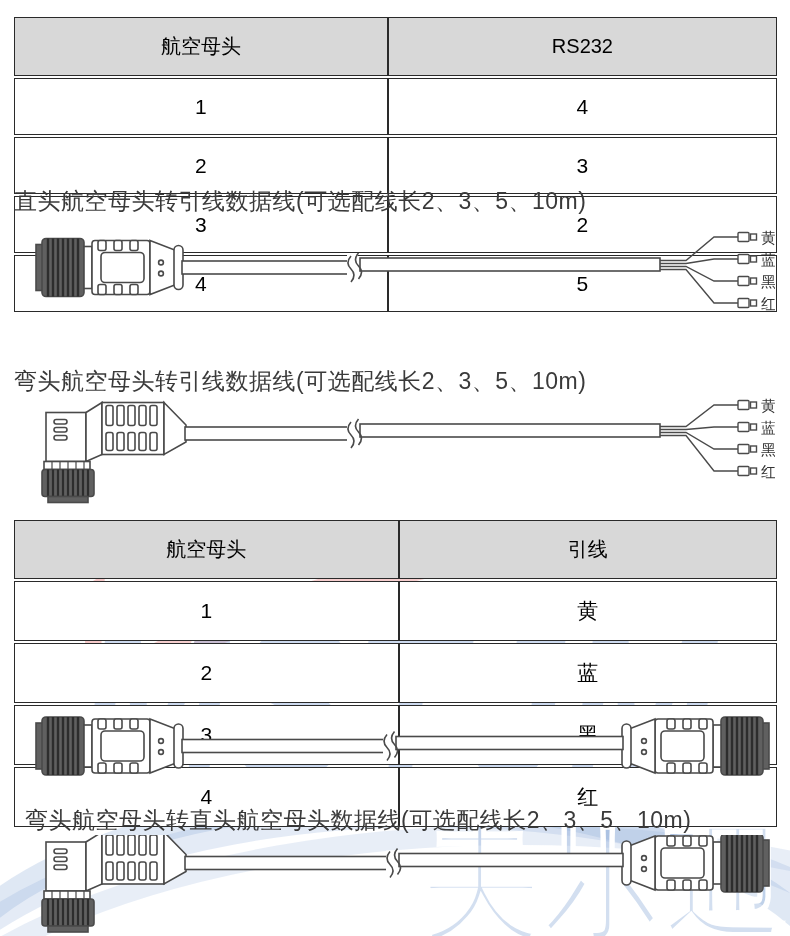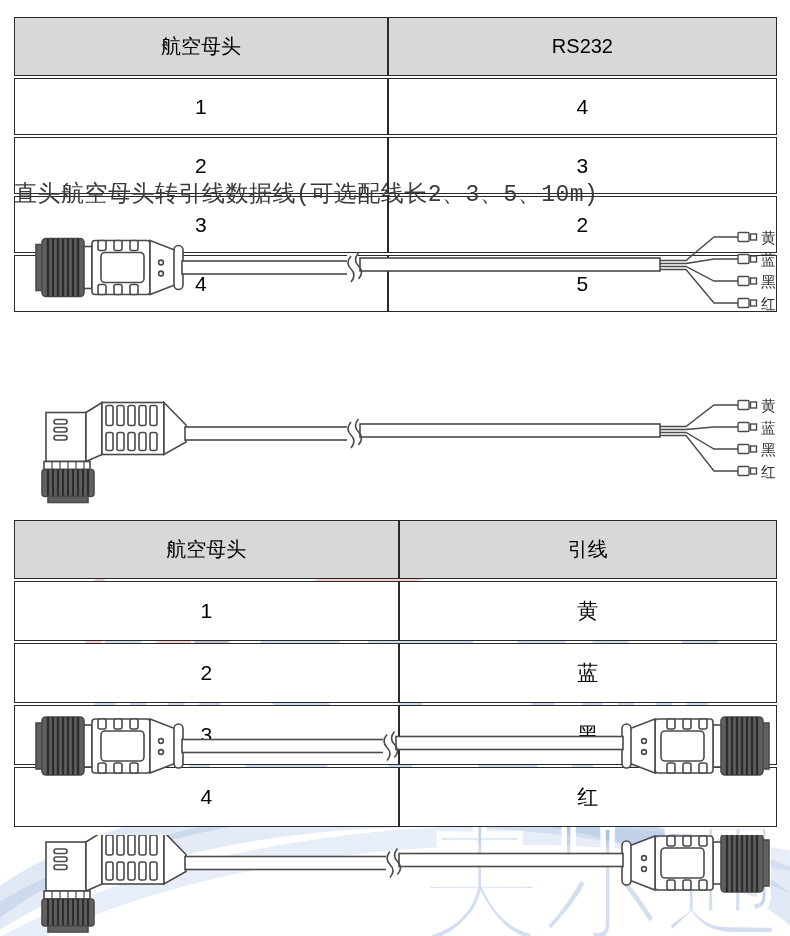--- a/index.html
+++ b/index.html
@@ -12,21 +12,21 @@
           width:763px;left:14px;}
   .dtable th,.dtable td{border:1.6px solid #2a2a2a;text-align:center;padding:15px;
           font-weight:400;color:#000000;background:#fff;}
   .dtable th{background:#d8d8d8;font-size:20px;height:27px;}
   .dtable td{font-size:21px;height:25px;}
   #table1{top:15px;}
   #table2{top:518px;}
   #table1 col.c1{width:49%;} #table1 col.c2{width:51%;}
   #table2 col.c1{width:50.4%;} #table2 col.c2{width:49.6%;}
   .sec-title{position:absolute;font-size:23px;color:#3a3a3a;white-space:nowrap;letter-spacing:0.5px;}
-  #title1{left:14px;top:178px;font-family:Liberation Mono, monospace;}
+  #title1{left:14px;top:186px;}
   #title2{left:14px;top:366px;}
   #title3{left:25px;top:684px;}
   #title4{left:25px;top:805px;}
   .diag{position:absolute;}
   #diag1{left:30px;top:225px;}
   #diag2{left:30px;top:390px;}
   #diag3{left:30px;top:700px;}
   #diag4{left:30px;top:835px;}
   .wire-label{font-size:15px;fill:#333;}
 </style>
@@ -155,20 +155,21 @@
       </g>
     </g>
     <g stroke="none" fill="#333">
       <text class="wire-label" x="731" y="17.5">黄</text>
       <text class="wire-label" x="731" y="39.5">蓝</text>
       <text class="wire-label" x="731" y="61.5">黑</text>
       <text class="wire-label" x="731" y="83.5">红</text>
     </g>
   </svg>
 
+  <div class="sec-title" id="title2">弯头航空母头转引线数据线(可选配线长2、3、5、10m)</div>
 
   <svg class="diag" id="diag2" width="745" height="118" viewBox="0 0 745 118">
     <g>
       <use href="#g-angle" transform="translate(14,43.5)"></use>
     </g>
     <g fill="#fff" stroke="#4a4a4a" stroke-width="1.6">
       <rect x="155" y="37" width="164" height="13"></rect>
       <rect x="330" y="34" width="300" height="13"></rect>
       <rect x="317" y="31" width="11" height="25" fill="#fff" stroke="none"></rect>
       <path d="M321 32 q-6 7 0 13 t0 13" fill="none"></path>
@@ -239,20 +240,21 @@
     </g>
     <g fill="#fff" stroke="#4a4a4a" stroke-width="1.6">
       <rect x="152" y="39.5" width="203" height="13"></rect>
       <rect x="366" y="36.5" width="227" height="13"></rect>
       <rect x="353" y="33.5" width="11" height="25" fill="#fff" stroke="none"></rect>
       <path d="M357 34.5 q-6 7 0 13 t0 13" fill="none"></path>
       <path d="M364.5 31.5 q-6 7 0 13 t0 13" fill="none"></path>
     </g>
   </svg>
 
+  <div class="sec-title" id="title4">弯头航空母头转直头航空母头数据线(可选配线长2、3、5、10m)</div>
 
   <svg class="diag" id="diag4" width="745" height="101" viewBox="0 0 745 101">
     <g>
       <use href="#g-angle" transform="translate(14,28)"></use>
     </g>
     <g>
       <use href="#g-straight" transform="translate(735,28) scale(-1,1)"></use>
     </g>
     <g fill="#fff" stroke="#4a4a4a" stroke-width="1.6">
       <rect x="155" y="21.5" width="203" height="13"></rect>

